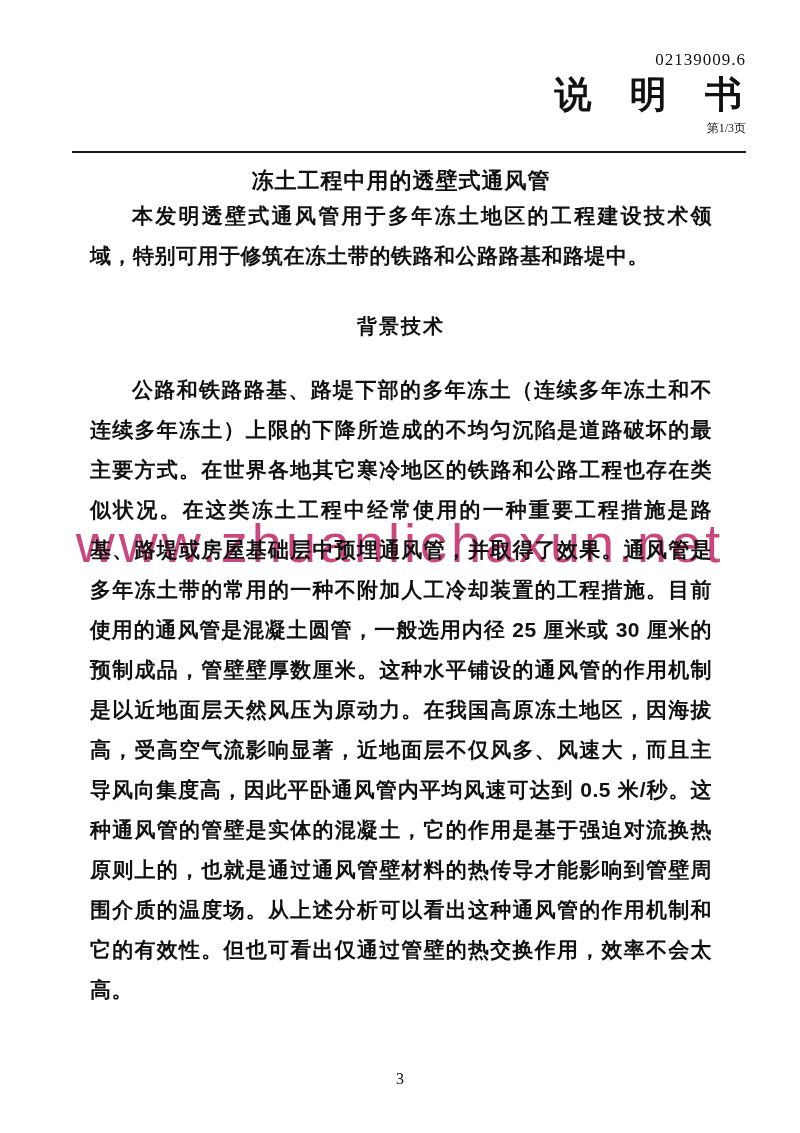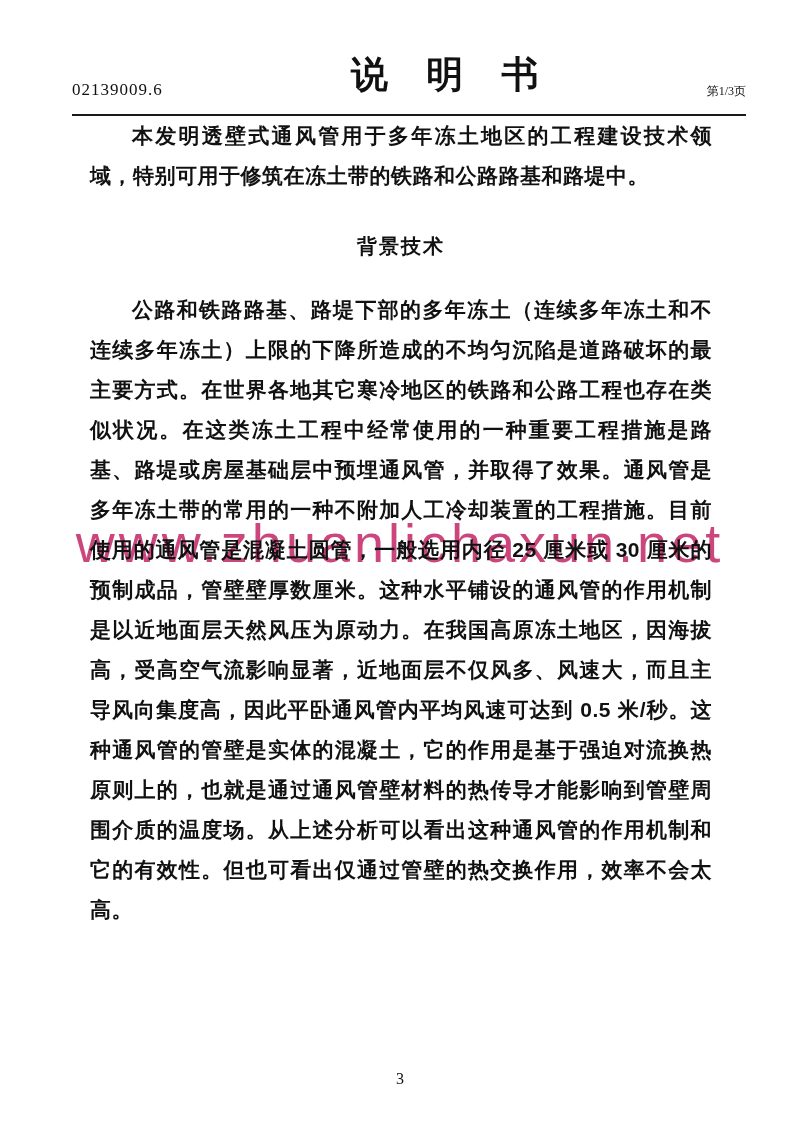--- a/index.html
+++ b/index.html
@@ -20,20 +20,21 @@
     position: relative;
     z-index: 1;
   }
   
   .header {
     display: flex;
     justify-content: space-between;
     align-items: flex-end;
     margin: 0 54px 0 72px;
     padding-top: 50px;
+    flex-direction: column;
   }
   .app-number {
     font-size: 17px;
     letter-spacing: 1px;
     font-family: "Liberation Serif", serif;
   }
   .doc-title {
     font-size: 37px;
     font-weight: bold;
     letter-spacing: 14px;
@@ -120,20 +121,21 @@
     <div class="header">
       <span class="app-number">02139009.6</span>
       <span class="doc-title">说 明 书</span>
       <span class="page-indicator">第1/3页</span>
     </div>
 
     <hr class="rule">
 
     <div class="doc-body">
 
+      <div class="invention-title">冻土工程中用的透壁式通风管</div>
 
       <div>
         <p class="para">本发明透壁式通风管用于多年冻土地区的工程建设技术领域，特别可用于修筑在冻土带的铁路和公路路基和路堤中。</p>
       </div>
 
       <div>
         <div class="section-heading">背景技术</div>
         <p class="para">公路和铁路路基、路堤下部的多年冻土（连续多年冻土和不连续多年冻土）上限的下降所造成的不均匀沉陷是道路破坏的最主要方式。在世界各地其它寒冷地区的铁路和公路工程也存在类似状况。在这类冻土工程中经常使用的一种重要工程措施是路基、路堤或房屋基础层中预埋通风管，并取得了效果。通风管是多年冻土带的常用的一种不附加人工冷却装置的工程措施。目前使用的通风管是混凝土圆管，一般选用内径 25 厘米或 30 厘米的预制成品，管壁壁厚数厘米。这种水平铺设的通风管的作用机制是以近地面层天然风压为原动力。在我国高原冻土地区，因海拔高，受高空气流影响显著，近地面层不仅风多、风速大，而且主导风向集度高，因此平卧通风管内平均风速可达到 0.5 米/秒。这种通风管的管壁是实体的混凝土，它的作用是基于强迫对流换热原则上的，也就是通过通风管壁材料的热传导才能影响到管壁周围介质的温度场。从上述分析可以看出这种通风管的作用机制和它的有效性。但也可看出仅通过管壁的热交换作用，效率不会太高。</p>
       </div>
 

